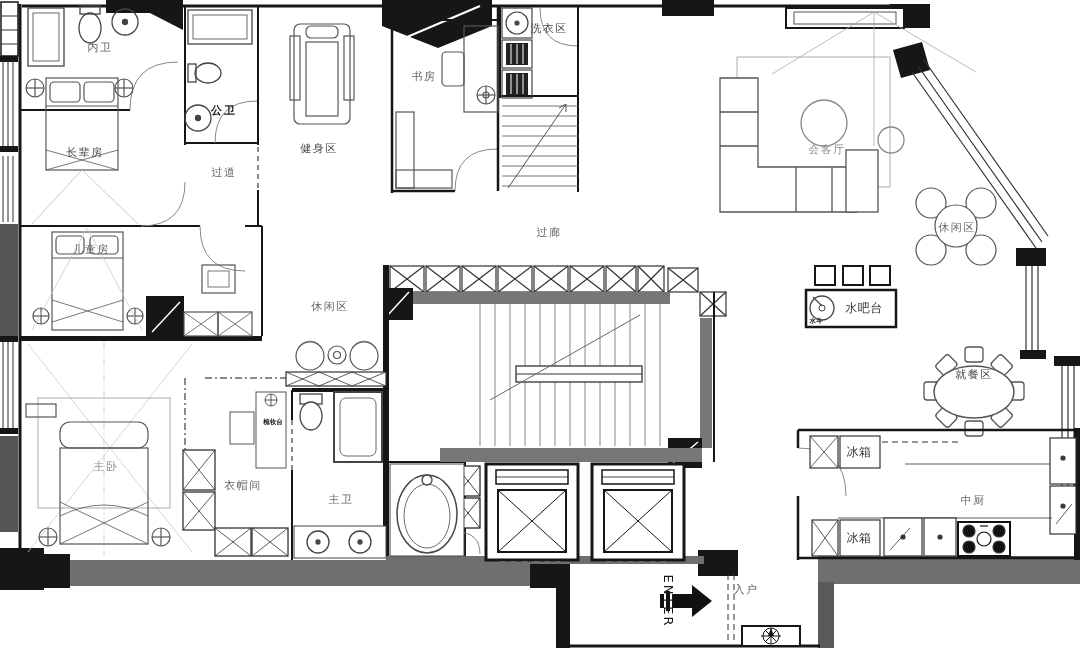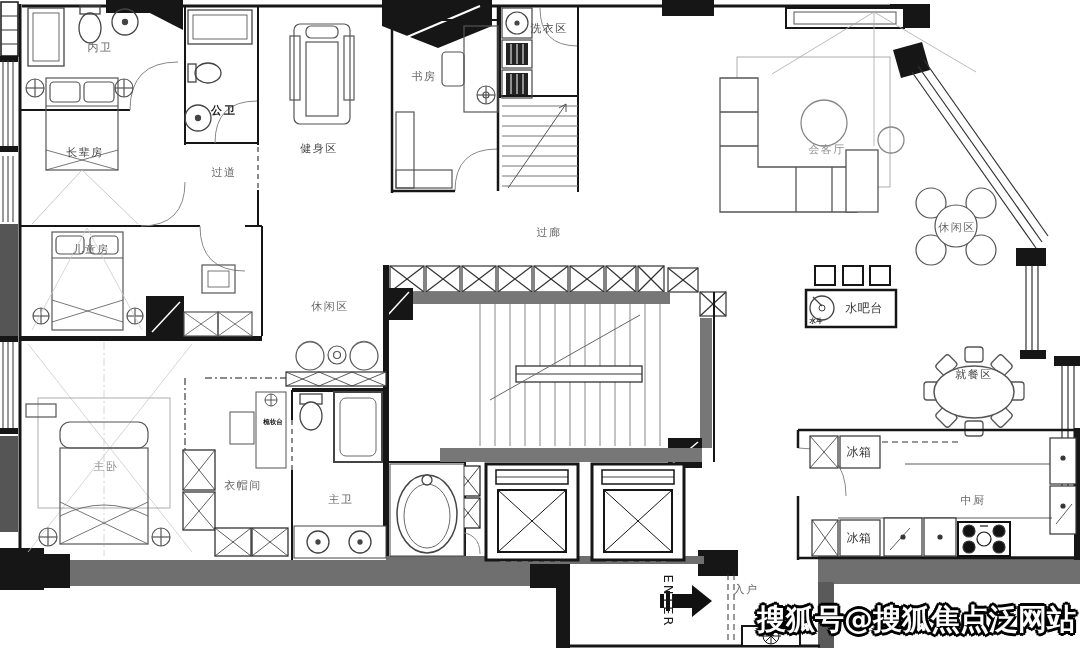--- a/index.html
+++ b/index.html
@@ -522,14 +522,13 @@
   <div class="lbl mid" style="left:746px;top:589px">入户</div>
 
   <div class="lbl tiny" style="left:273px;top:422px">梳妆台</div>
   <div class="lbl small" style="left:864px;top:308px">水吧台</div>
   <div class="lbl tiny" style="left:816px;top:321px">水斗</div>
   <div class="lbl small" style="left:859px;top:452px">冰箱</div>
   <div class="lbl small" style="left:859px;top:538px">冰箱</div>
 
   <div class="lbl enter" style="left:668px;top:601px">ENTER</div>
 
-  <div class="watermark">搜狐号@搜狐焦点泛网站</div>
 </div>
 
 </body></html>

